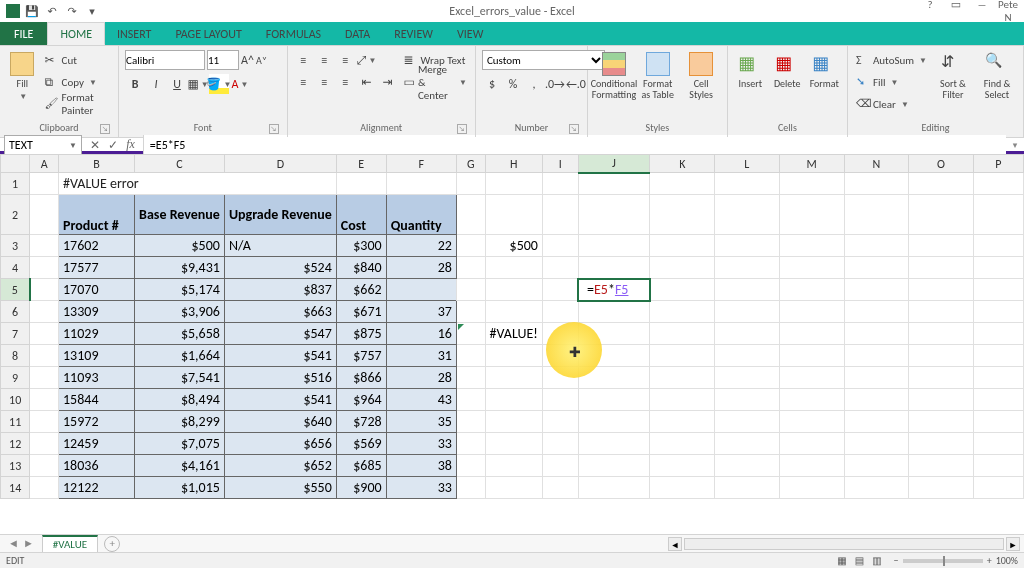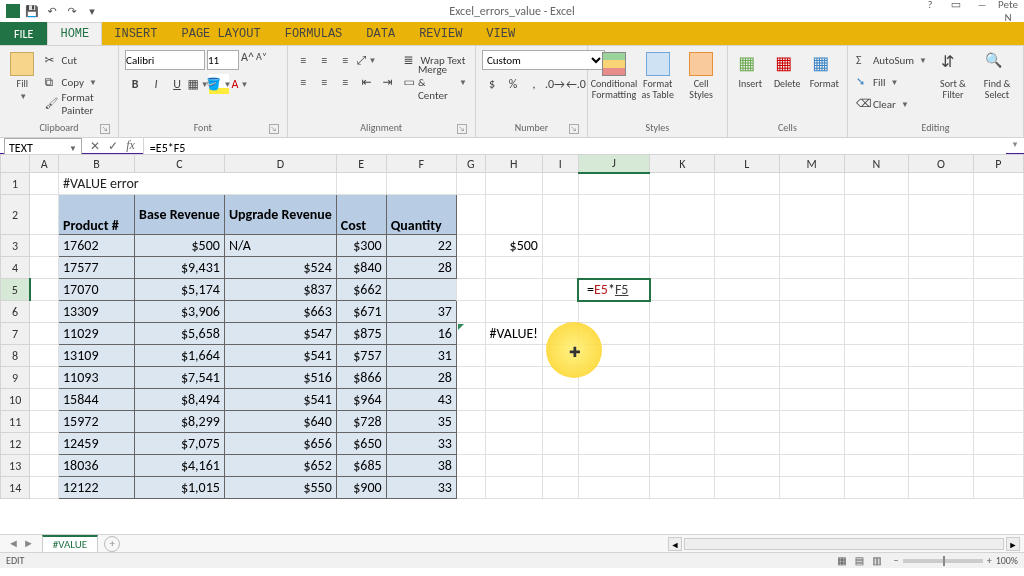--- a/index.html
+++ b/index.html
@@ -8,23 +8,23 @@
   
   .titlebar { height: 22px; background: #fff; display: flex; align-items: center; font-size: 11px; color: #444; position: relative; }
   .qat { display: flex; align-items: center; gap: 4px; padding-left: 6px; }
   .qat .xl-icon { width:14px; height:14px; background:#217346; display:inline-block; }
   .qat .qat-btn { width:16px; height:16px; display:flex; align-items:center; justify-content:center; color:#555; font-size:11px; cursor:pointer;}
   .title-center { position:absolute; left:50%; transform:translateX(-50%); color:#666; font-size:12px;}
   .title-right { position:absolute; right:6px; display:flex; gap:6px; color:#666; font-size:11px;}
   .title-right .win-btn { width:20px; text-align:center; cursor:pointer;}
 
   
-  .ribbontabs { height: 24px; background: #eab308; display: flex; align-items: stretch; border-bottom: 1px solid #d4d4d4; font-size: 12px; }
+  .ribbontabs { height: 24px; background: #14b8a6; display: flex; align-items: stretch; border-bottom: 1px solid #d4d4d4; font-size: 12px; }
   .ribbontabs .file { background: #217346; color: #fff; padding: 0 14px; display:flex; align-items:center; }
-  .ribbontabs .tab { padding: 0 12px; display:flex; align-items:center; color:#444; cursor:pointer;font-family:Liberation Mono, monospace;}
+  .ribbontabs .tab { padding: 0 12px; display:flex; align-items:center; color:#444; cursor:pointer;}
   .ribbontabs .tab.active { border:1px solid #d4d4d4; border-bottom:1px solid #f1f1f1; background:#f1f1f1; color:#217346;}
   .ribbontabs .spacer { flex:1;}
 
   
   .ribbon { height: 92px; background: #f1f1f1; border-bottom:1px solid #d4d4d4; display:flex; font-size:11px; color:#444;}
   .group { border-right:1px solid #d4d4d4; padding:4px 6px 2px 6px; display:flex; flex-direction:column; position:relative;}
   .group .group-body { flex:1; display:flex; align-items:flex-start; gap:4px;}
   .group .group-label { height:14px; text-align:center; font-size:10px; color:#666; position:relative;}
   .group .dialog-launch { position:absolute; right:2px; bottom:1px; width:10px;height:10px;border:1px solid #aaa; font-size:7px; line-height:7px; text-align:center; color:#888;}
   .big-btn { width:40px; display:flex; flex-direction:column; align-items:center; gap:2px; padding:2px; cursor:pointer;}
@@ -57,21 +57,21 @@
   .ico.format::before { content:"▦"; color:#3d85c6; font-size:18px;}
   .ico.sort::before { content:"⇵"; font-size:16px;}
   .ico.find::before { content:"🔍"; font-size:14px;}
   .ico.wrap::before { content:"≣"; font-size:12px;}
   .ico.merge::before { content:"▭"; font-size:12px;}
   .ico.sigma::before { content:"Σ"; font-size:12px;}
   .ico.fill::before { content:"➘"; font-size:11px; color:#3d85c6;}
   .ico.clear::before { content:"⌫"; font-size:11px;}
 
   
-  .fbar { height:16px; border-bottom:1px solid #4c1d95; display:flex; font-size:12px;}
+  .fbar { height:16px; border-bottom:3px solid #4c1d95; display:flex; align-items:center; font-size:12px;}
   .namebox { width:78px; height:20px; border:1px solid #ababab; margin-left:4px; padding:0 4px; display:flex; align-items:center; justify-content:space-between; background:#fff;}
   .namebox .dd-arrow{margin-left:4px;}
   .fbar .fx-btns { display:flex; align-items:center; gap:8px; padding:0 8px; color:#666;}
   .fbar .fx-btns span{cursor:pointer;}
   .fbar .fx { font-style:italic; font-family:"Times New Roman",serif;}
   .formula-input { flex:1; height:20px; border:none; border-left:1px solid #d4d4d4; padding:0 6px; font-size:12px; outline:none;}
   .fbar .expand { width:18px; text-align:center; color:#888; font-size:9px; cursor:pointer;}
 
   
   .grid-wrap { position:relative; height: calc(576px - 22px - 24px - 92px - 24px - 18px - 16px); overflow:hidden;}
@@ -87,21 +87,21 @@
   .cM{width:74px}.cN{width:74px}.cO{width:74px}.cP{width:57px}
 
   .title-cell { font-size:15px; color:#222;}
   .tbl-hdr { background:#b8cce4; border:1px solid #666 !important; font-weight:bold; font-size:14px;}
   .tbl-body { background:#dce6f1; border:1px solid #666 !important; font-size:14px;}
   .num { text-align:right;}
   .sel-ref { border:1px dashed #d07070 !important; }
   .editing-cell { border:2px solid #217346 !important; padding:0;}
   .editing-cell .inner { padding:0 4px; font-size:14px;}
   .editing-cell .tok-ref1{color:#b91c1c;}
-  .editing-cell .tok-ref2{color:#404040;text-decoration:underline;}
+  .editing-cell .tok-ref2{color:#8b5cf6;text-decoration:underline;}
   .err-tri { position:relative;}
   .err-tri::before { content:""; position:absolute; left:1px; top:1px; width:0;height:0; border-top:6px solid #2e8b57; border-right:6px solid transparent;}
 
   
   .highlight { position:absolute; width:56px; height:56px; border-radius:50%; background:radial-gradient(circle,#fff176 0%, #fdd835 70%, rgba(253,216,53,0) 100%); opacity:.9;}
   .cursor-plus { position:absolute; font-size:14px; color:#333;}
 
   
   .sheettabs { height:18px; border-top:1px solid #d4d4d4; display:flex; align-items:center; font-size:11px; background:#f7f7f7; position:relative;}
   .sheettabs .nav { display:flex; gap:4px; padding:0 8px; color:#888;}
@@ -174,21 +174,21 @@
             <span class="ico brush"></span>
             <span>Format Painter</span>
           </div>
       </div>
     </div>
     <div class="group-label"><span>Clipboard</span><span class="dialog-launch">↘</span></div>
   </div>
 
   <div class="group" style="width:170px">
     <div class="group-body" style="flex-direction:column; gap:4px;">
-      <div style="display:flex; gap:2px; ">
+      <div style="display:flex; gap:2px; align-items:center;">
         <input class="ribbon-input font-name" value="Calibri" style="">
         <input class="ribbon-input font-size" value="11" style="">
         <span class="rbtn" style="font-size:12px">A^</span>
         <span class="rbtn" style="font-size:10px">A˅</span>
       </div>
       <div class="btnrow">
         <span class="rbtn bold">B</span>
         <span class="rbtn italic">I</span>
         <span class="rbtn under">U</span>
         <span class="rbtn">▦<span class="dd-arrow">▼</span></span>
@@ -588,21 +588,21 @@
           <td class="cell"></td>
           <td class="cell"></td>
         </tr>
 
     <tr>
           <td class="rowhdr">12</td>
           <td class="cell"></td>
       <td class="cell tbl-body">12459</td>
       <td class="cell tbl-body num">$7,075</td>
       <td class="cell tbl-body num">$656</td>
-      <td class="cell tbl-body num">$650</td>
+      <td class="cell tbl-body num">$569</td>
       <td class="cell tbl-body num">33</td>
       <td class="cell"></td>
           <td class="cell"></td>
           <td class="cell"></td>
           <td class="cell"></td>
           <td class="cell"></td>
           <td class="cell"></td>
           <td class="cell"></td>
           <td class="cell"></td>
           <td class="cell"></td>

